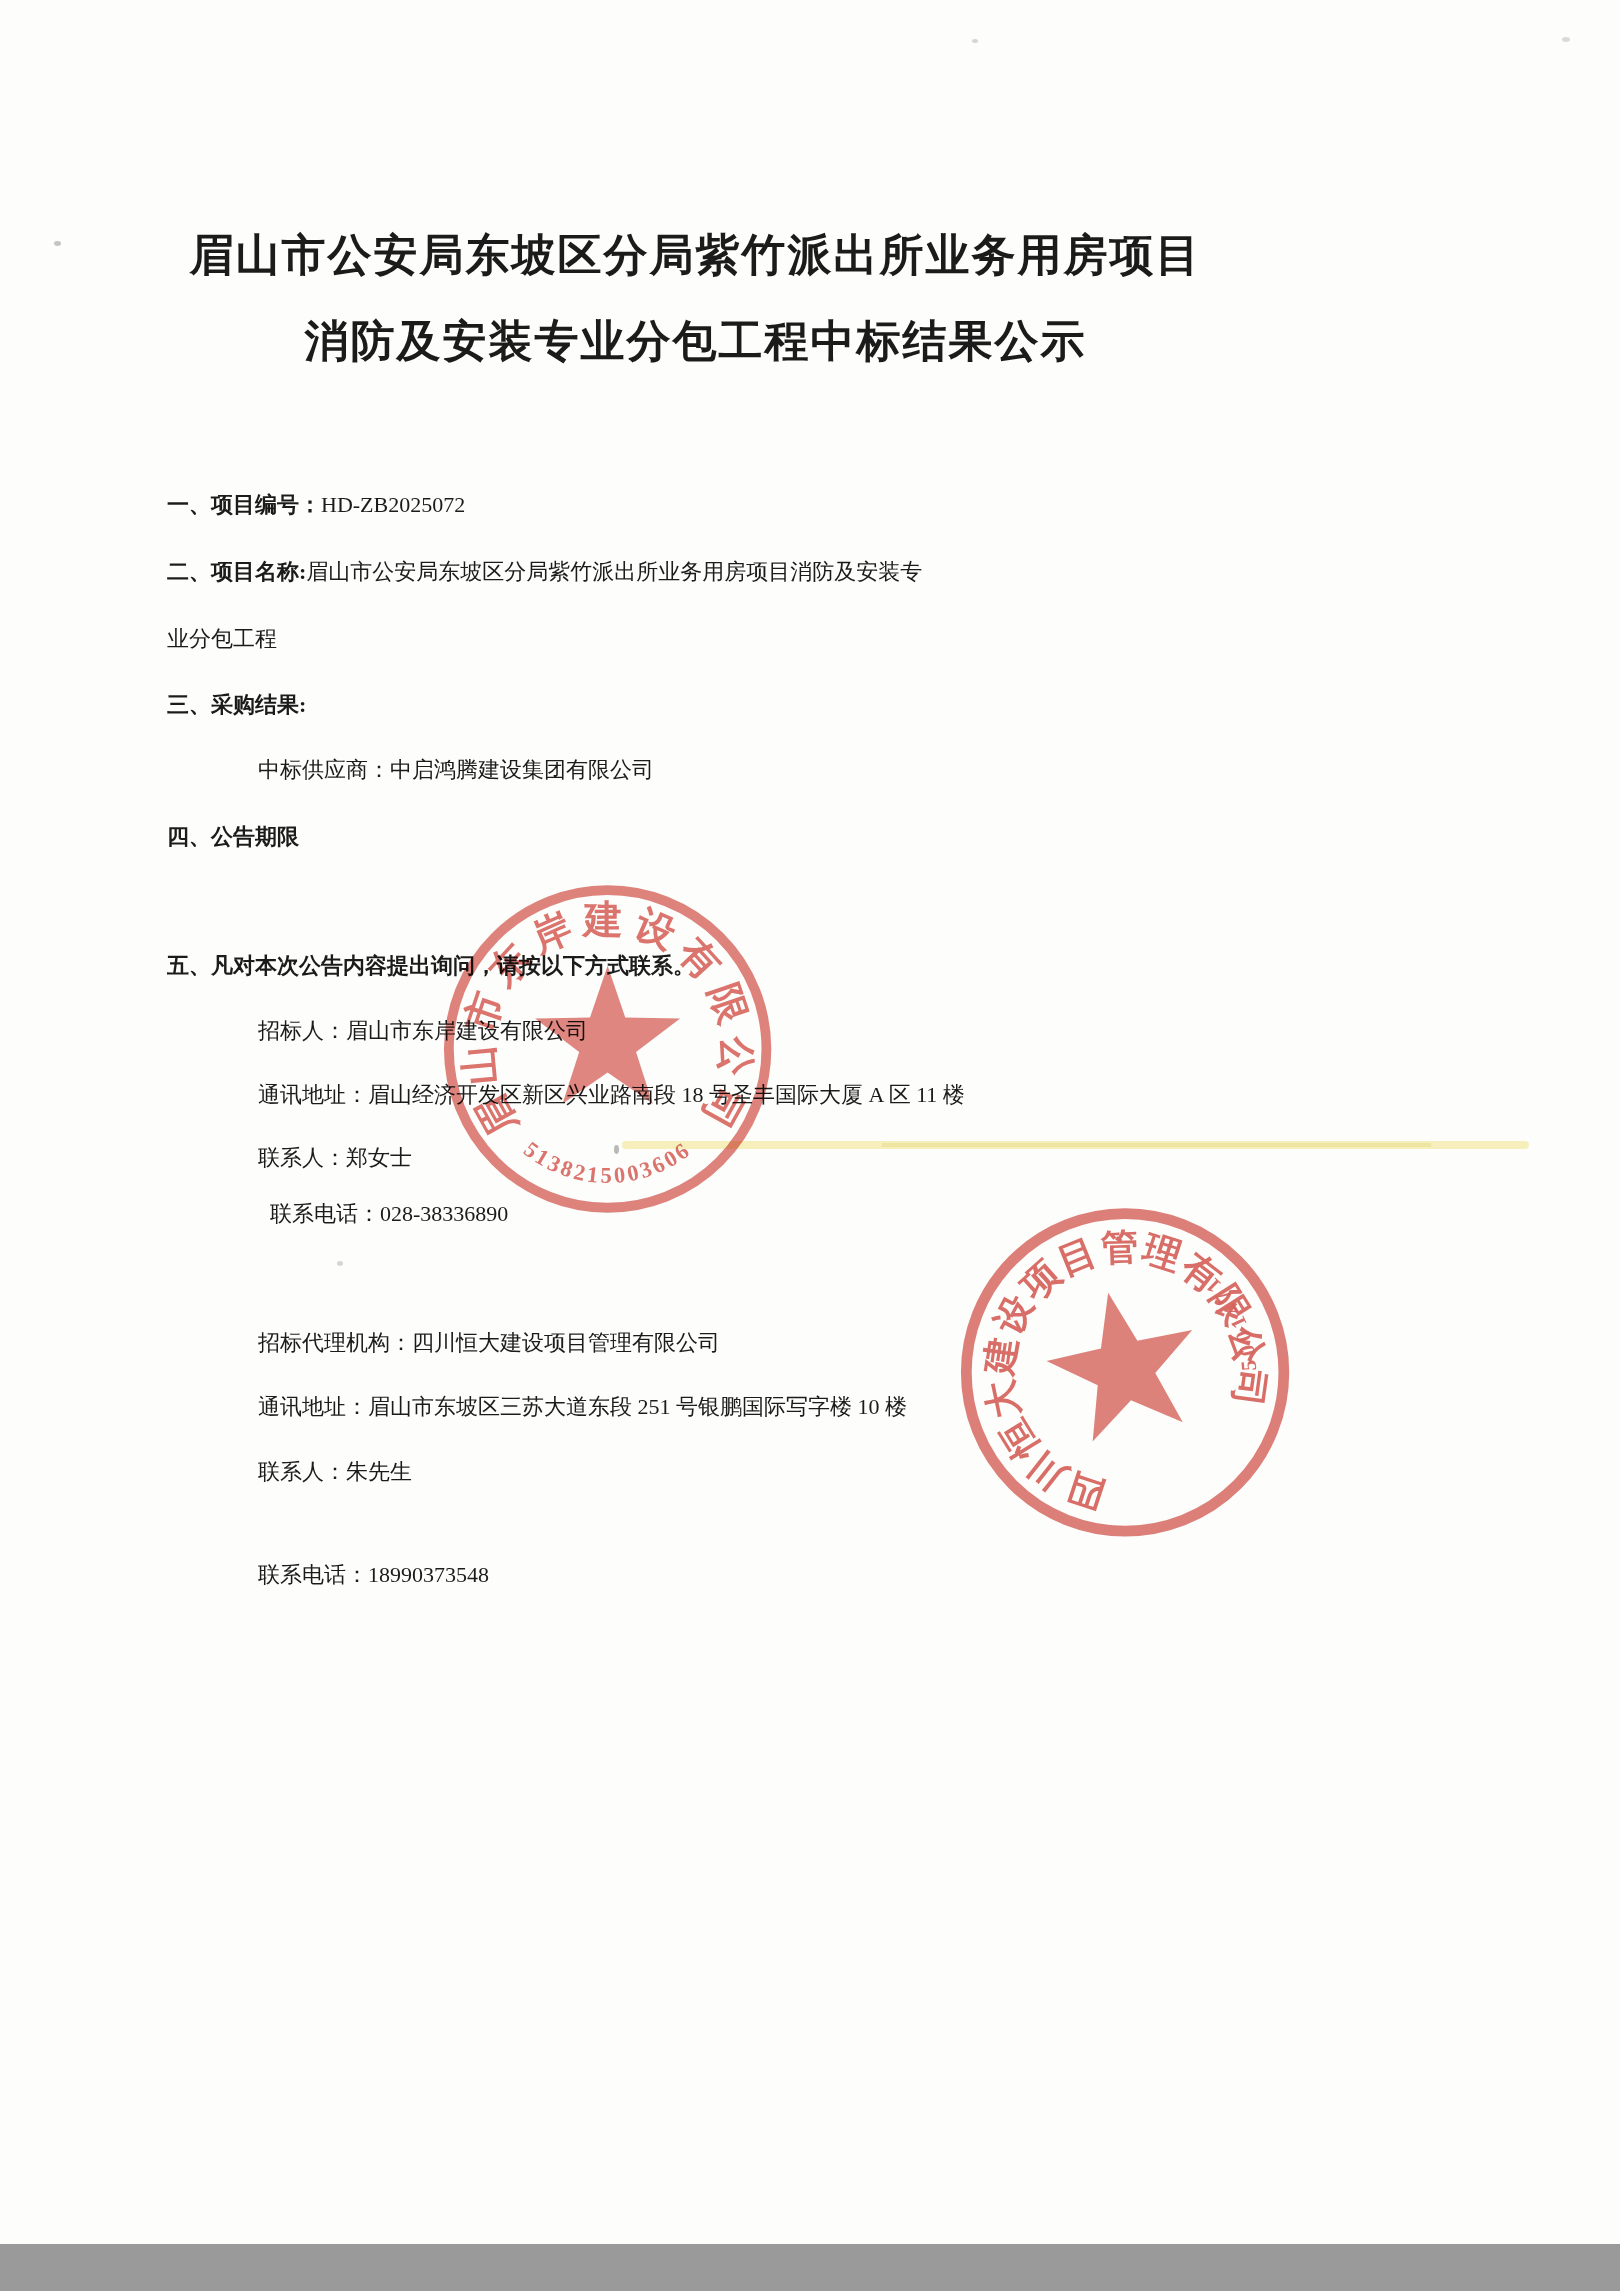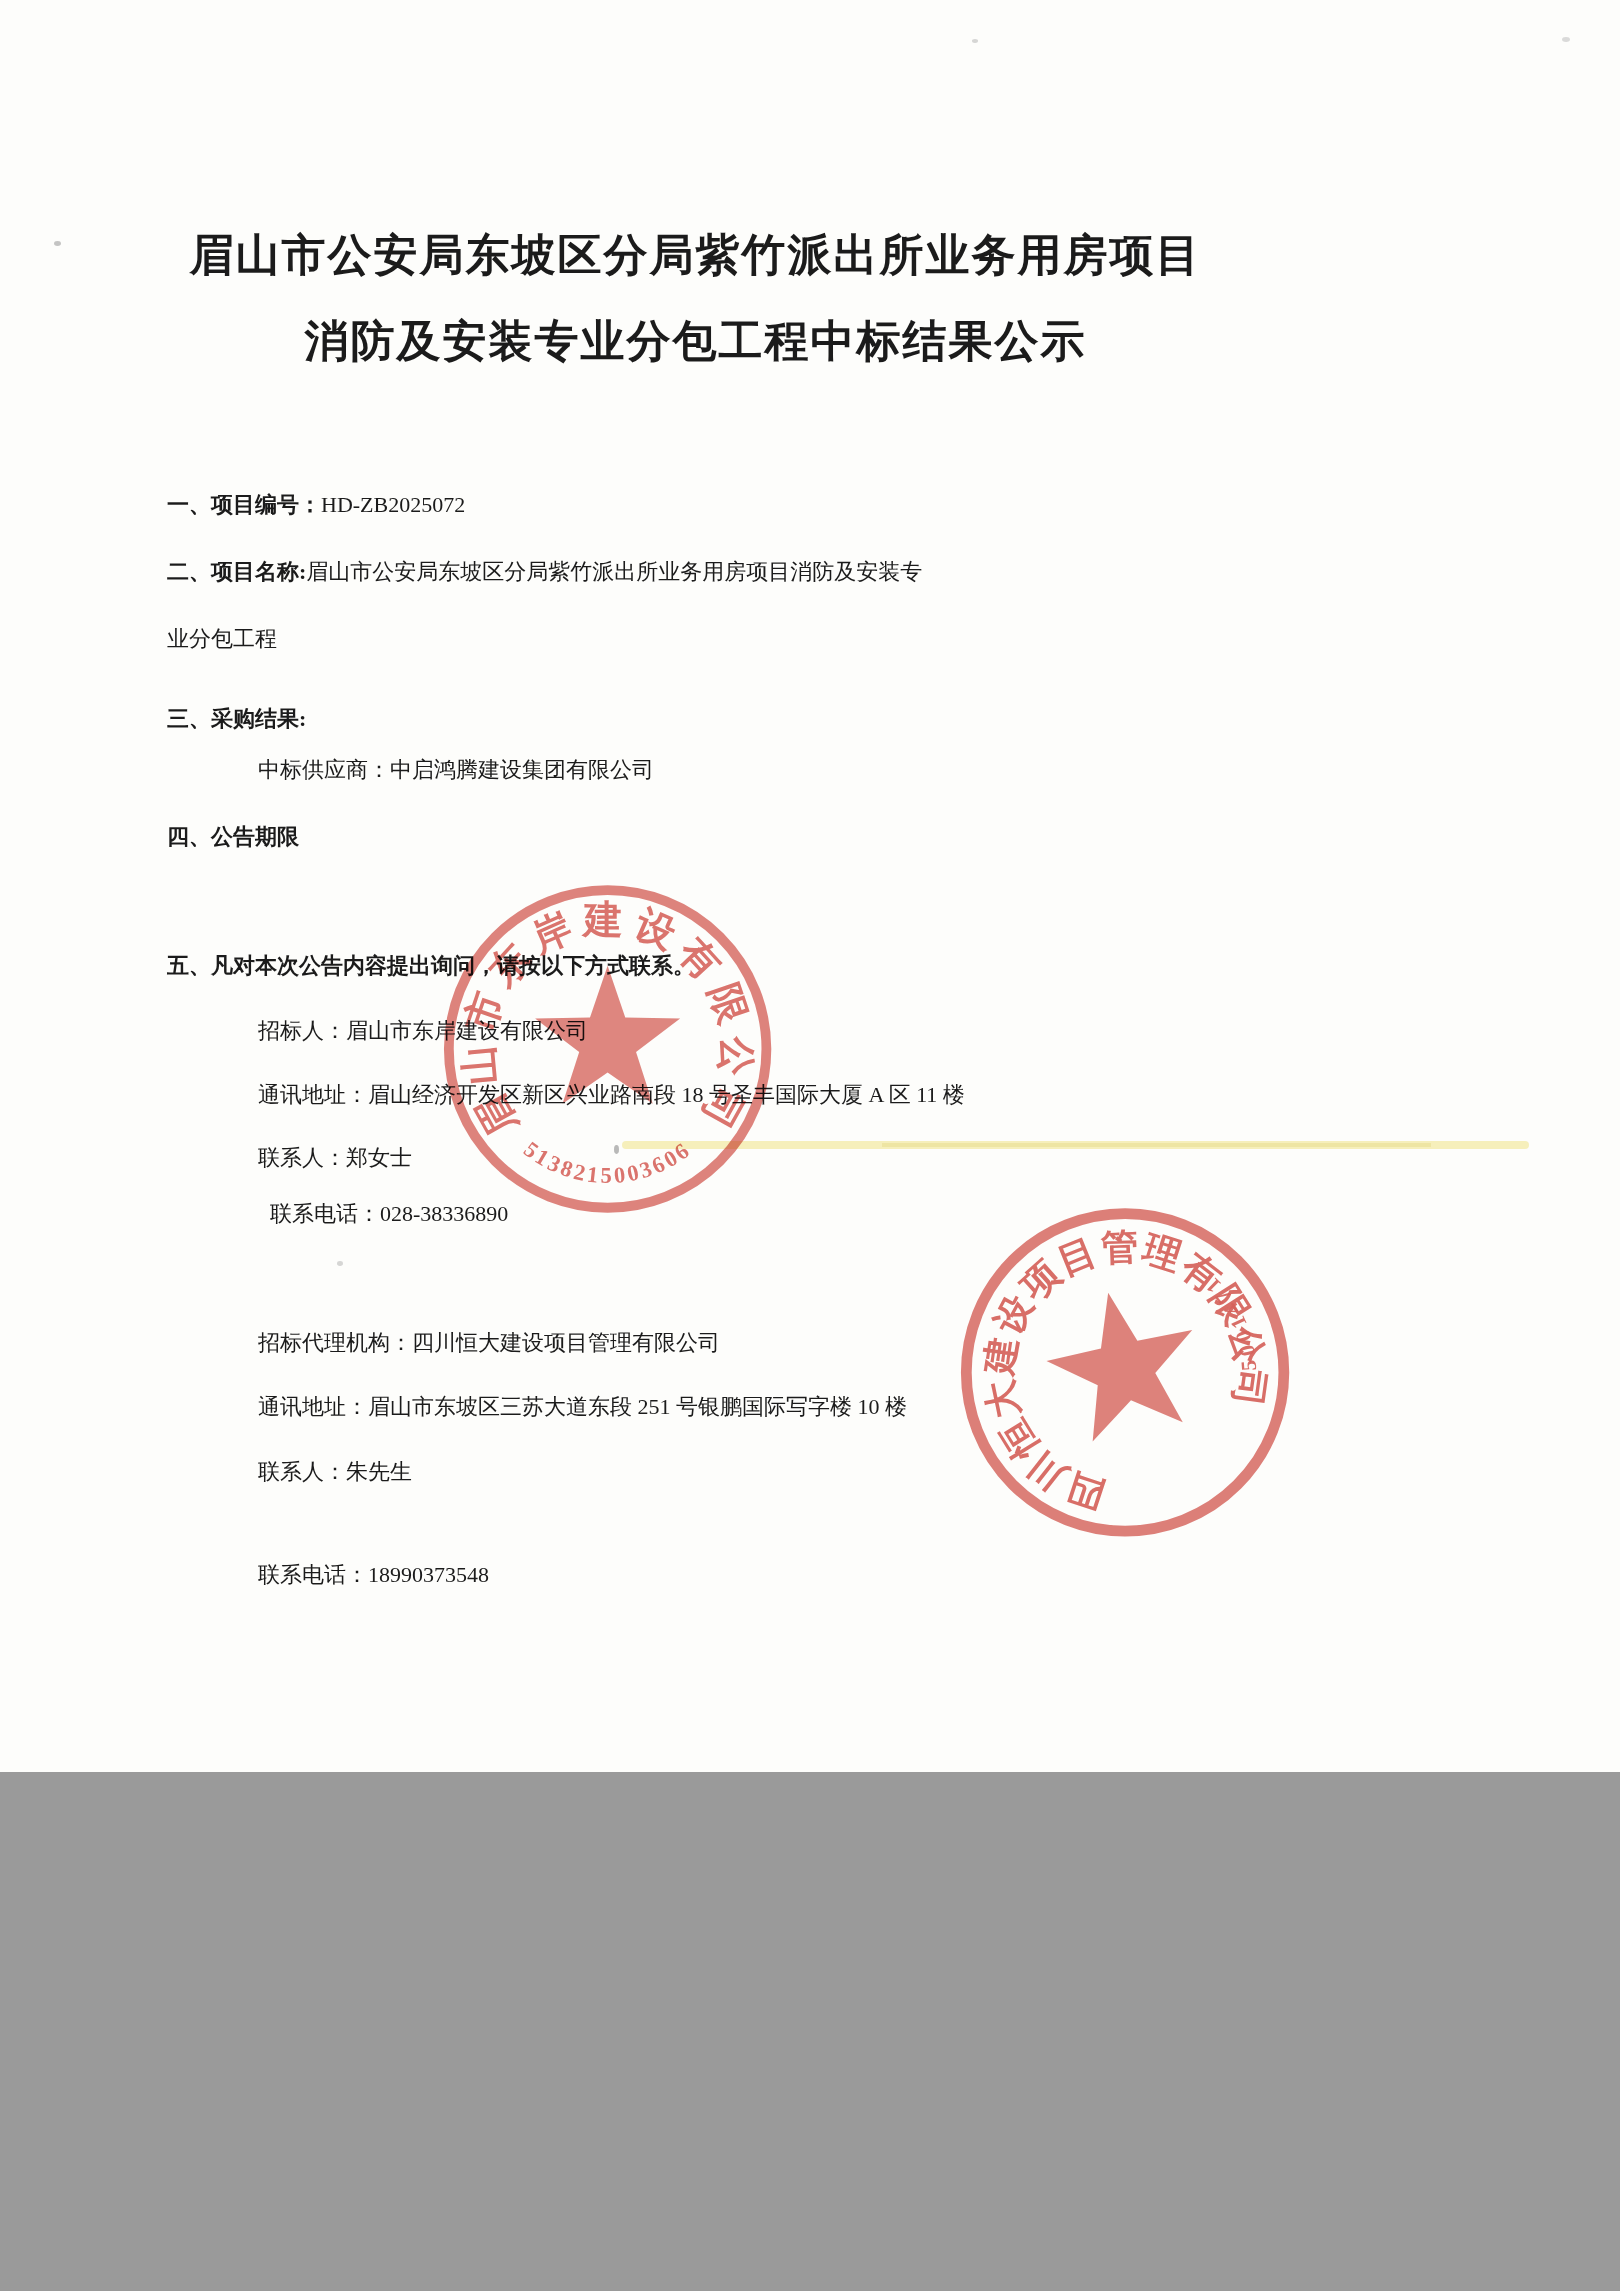--- a/index.html
+++ b/index.html
@@ -1,18 +1,18 @@
 <!DOCTYPE html>
 <html><head>
 <meta charset="utf-8">
 <style>
   html,body{margin:0;padding:0;background:#9a9a9a;}
   .page{
     position:relative;
-    width:1620px;height:1772px;
+    width:1620px;height:2244px;
     margin:0 auto;
     background:#fdfdfb;
     overflow:hidden;
     font-family:"Liberation Serif","DejaVu Serif",serif;
     color:#1b1b1b;
   }
   .title-line{
     position:absolute;left:167px;width:1057px;
     text-align:center;
     font-weight:bold;
@@ -61,21 +61,21 @@
 
   <div class="title-line" style="top:228px;">眉山市公安局东坡区分局紫竹派出所业务用房项目</div>
   <div class="title-line" style="top:314px;">消防及安装专业分包工程中标结果公示</div>
 
   <div class="line lv1" style="top:482px;"><span class="label">一、项目编号：</span><span>HD-ZB2025072</span></div>
 
   <div class="line lv1" style="top:549px;"><span class="label">二、项目名称:</span><span>眉山市公安局东坡区分局紫竹派出所业务用房项目消防及安装专</span></div>
 
   <div class="line lv1" style="top:616px;">业分包工程</div>
 
-  <div class="line lv1" style="top:696px;"><span class="label">三、采购结果:</span></div>
+  <div class="line lv1" style="top:682px;"><span class="label">三、采购结果:</span></div>
 
   <div class="line lv2" style="top:747px;">中标供应商：中启鸿腾建设集团有限公司</div>
 
   <div class="line lv1" style="top:814px;"><span class="label">四、公告期限</span></div>
 
 
   <div class="line lv1 boldline" style="top:943px;">五、凡对本次公告内容提出询问，请按以下方式联系。</div>
 
   <div class="line lv2" style="top:1008px;">招标人：眉山市东岸建设有限公司</div>
 

